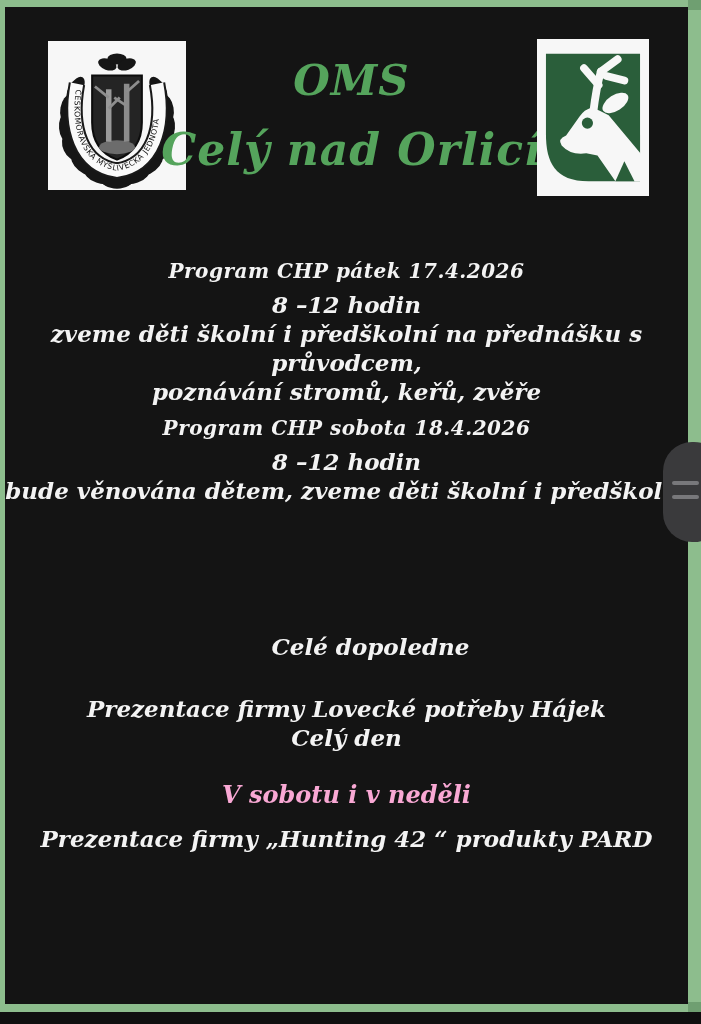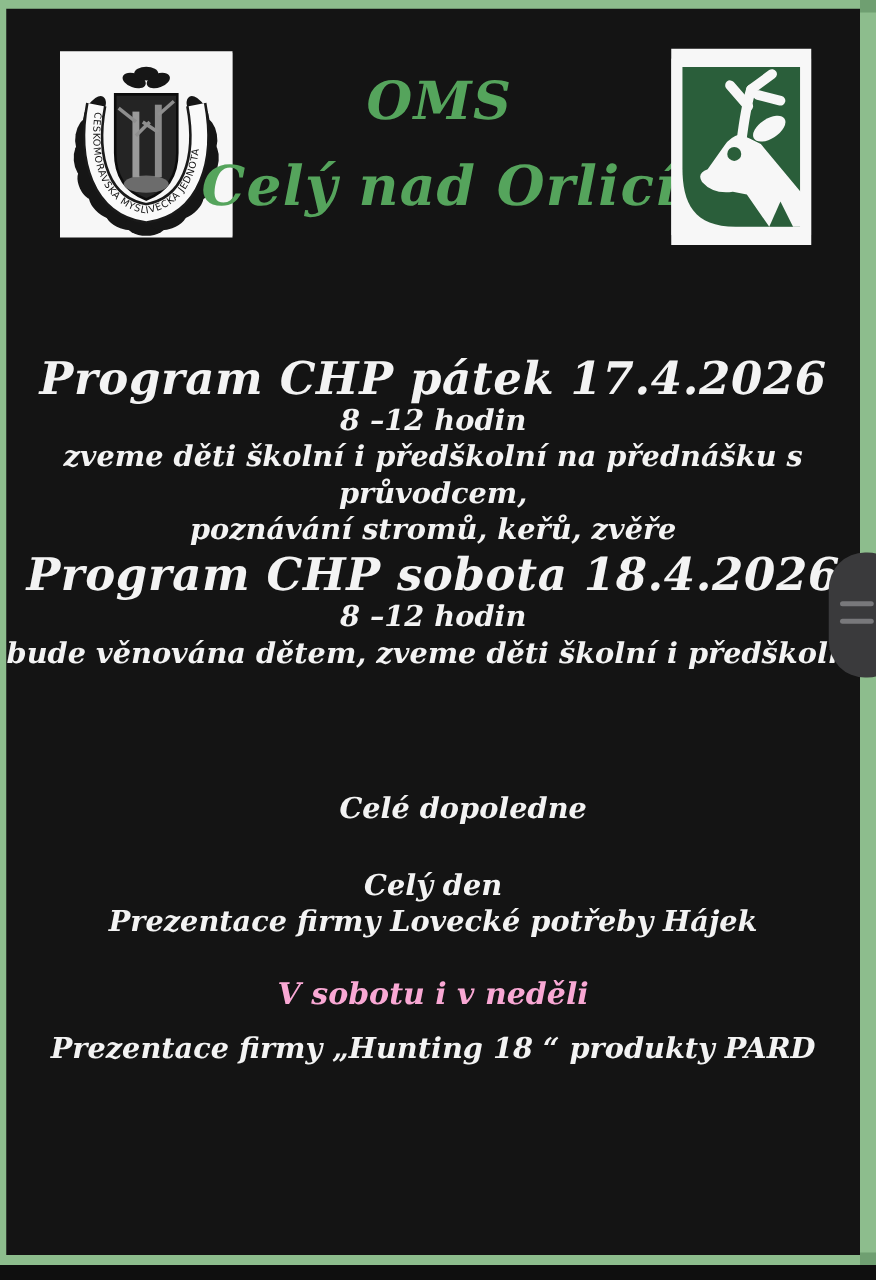--- a/index.html
+++ b/index.html
@@ -41,21 +41,21 @@
   .title-oms{top:56px;font-size:42px;}
   .title-city{top:124px;font-size:44px;}
 
   
   .txt{
     position:absolute;left:5px;right:13px;
     text-align:center;
     color:#f3f3f3;
     font-style:italic;font-weight:bold;
   }
-  .heading{font-size:36px;line-height:37px;letter-spacing:.5px;margin-top:32px;}
+  .heading{font-size:20px;line-height:37px;letter-spacing:.5px;}
   .line{font-size:23px;line-height:29px;}
   .highlight{color:#f9a8d4;font-size:24px;line-height:30px;}
 
   .sec1{top:253px;} .sec2{top:410px;} .sec3{top:528px;}
   .sec4{top:632px;margin-left:48px;} .sec5{top:694px;} .sec-hl{top:780px;} .sec6{top:824px;}
 
   
   .side-handle{
     position:absolute;
     top:442px;right:-22px;
@@ -153,28 +153,28 @@
 </div>
 
 <div class="txt sec3">
 </div>
 
 <div class="txt sec4">
   <div class="line">Celé dopoledne</div>
 </div>
 
 <div class="txt sec5">
+  <div class="line">Prezentace firmy Lovecké potřeby Hájek</div>
   <div class="line">Celý den</div>
-  <div class="line">Prezentace firmy Lovecké potřeby Hájek</div>
 </div>
 
 <div class="txt sec-hl">
   <div class="highlight">V sobotu i v neděli</div>
 </div>
 
 <div class="txt sec6">
-  <div class="line">Prezentace firmy „Hunting 18 “ produkty PARD</div>
+  <div class="line">Prezentace firmy „Hunting 42 “ produkty PARD</div>
 </div>
 
 <div class="side-handle">
   <div class="grip g1"></div>
   <div class="grip g2"></div>
 </div>
 
 </body></html>

